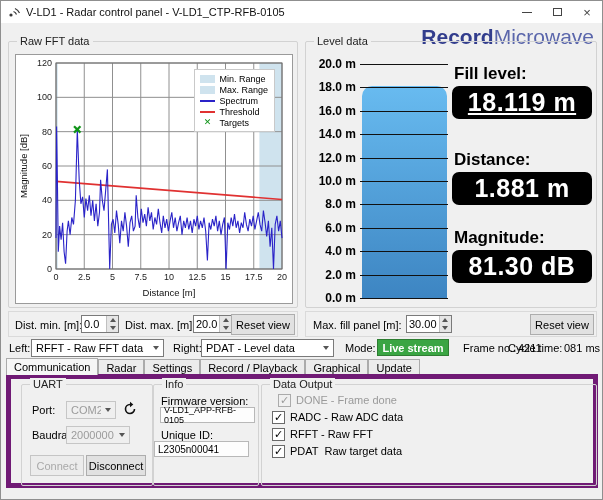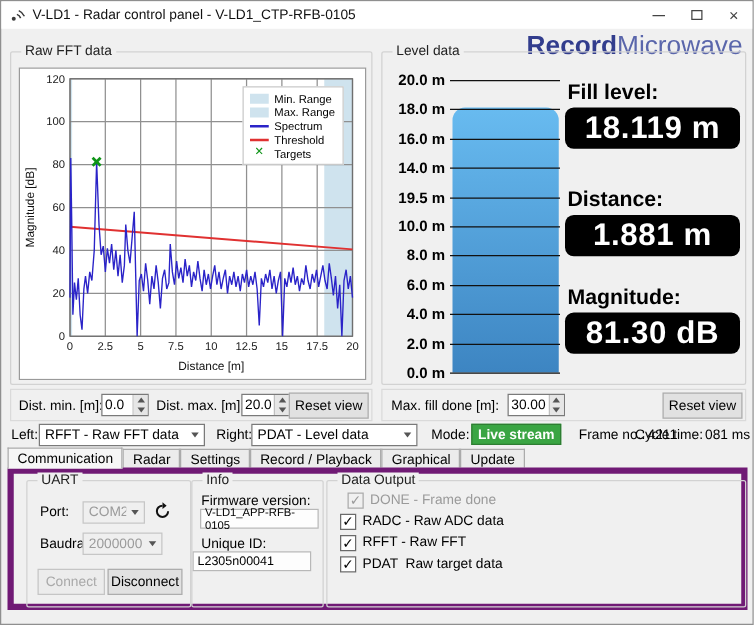--- a/index.html
+++ b/index.html
@@ -197,37 +197,37 @@
     <div class="tank-area" id="tank-area">
         <div class="tank-fill" style="left:52px;top:28.0px;width:85px;height:212.0px;background:linear-gradient(#68bbf0,#3d85c2);"></div>
         <div class="tank-label" style="top:-1.0px;">20.0 m</div>
         <div class="tank-line" style="top:6.0px;"></div>
         <div class="tank-label" style="top:22.4px;">18.0 m</div>
         <div class="tank-line" style="top:29.4px;"></div>
         <div class="tank-label" style="top:45.8px;">16.0 m</div>
         <div class="tank-line" style="top:52.8px;"></div>
         <div class="tank-label" style="top:69.2px;">14.0 m</div>
         <div class="tank-line" style="top:76.2px;"></div>
-        <div class="tank-label" style="top:92.6px;">19.5 m</div>
+        <div class="tank-label" style="top:92.6px;">12.0 m</div>
         <div class="tank-line" style="top:99.6px;"></div>
         <div class="tank-label" style="top:116.0px;">10.0 m</div>
         <div class="tank-line" style="top:123.0px;"></div>
         <div class="tank-label" style="top:139.4px;">8.0 m</div>
         <div class="tank-line" style="top:146.4px;"></div>
         <div class="tank-label" style="top:162.8px;">6.0 m</div>
         <div class="tank-line" style="top:169.8px;"></div>
         <div class="tank-label" style="top:186.2px;">4.0 m</div>
         <div class="tank-line" style="top:193.2px;"></div>
         <div class="tank-label" style="top:209.6px;">2.0 m</div>
         <div class="tank-line" style="top:216.6px;"></div>
         <div class="tank-label" style="top:233.0px;">0.0 m</div>
         <div class="tank-line" style="top:240.0px;"></div>
       </div>
     <div class="val-heading" style="top:22px;">Fill level:</div>
-    <div class="black-box" style="top:44px;">18.119 m</div>
+    <div class="black-box" style="top:44px;text-decoration:underline;">18.119 m</div>
     <div class="val-heading" style="top:108px;">Distance:</div>
     <div class="black-box" style="top:130px;">1.881 m</div>
     <div class="val-heading" style="top:186px;">Magnitude:</div>
     <div class="black-box" style="top:208px;">81.30 dB</div>
   </div>
 
   <div class="ctl-panel" style="left:7px;top:310px;width:290px;height:26px;">
     <span class="lbl" style="left:6px;top:4px;">Dist. min. [m]:</span>
     <span class="spin" style="left:72px;top:3px;">
       <span class="spin-val">0.0</span>
@@ -249,21 +249,21 @@
           </span>
           <span class="spin-dn">
             <i class="tri-dn"></i>
           </span>
         </span>
     </span>
     <div class="btn" style="left:222px;top:2px;width:64px;">Reset view</div>
   </div>
 
   <div class="ctl-panel" style="left:304px;top:310px;width:292px;height:26px;">
-    <span class="lbl" style="left:7px;top:4px;">Max. fill done [m]:</span>
+    <span class="lbl" style="left:7px;top:4px;">Max. fill panel [m]:</span>
     <span class="spin" style="left:100px;top:3px;">
       <span class="spin-val">30.00</span>
       <span class="spin-btns">
           <span class="spin-up">
             <i class="tri-up"></i>
           </span>
           <span class="spin-dn">
             <i class="tri-dn"></i>
           </span>
         </span>

